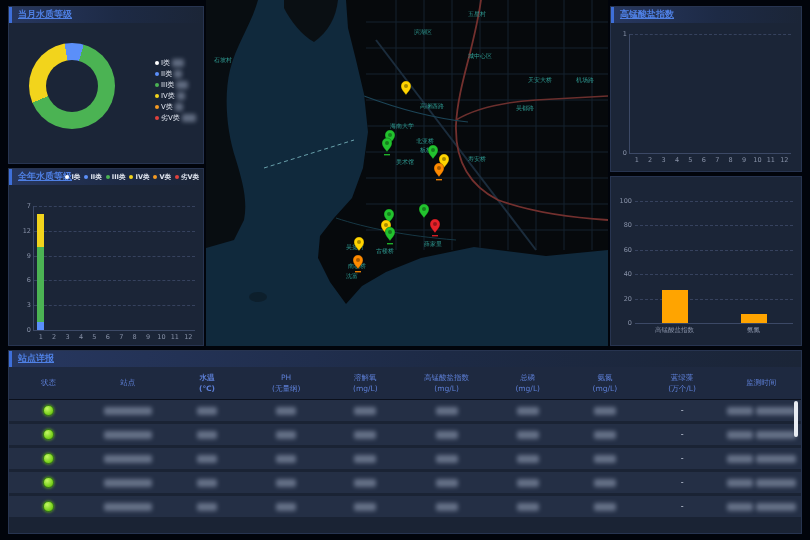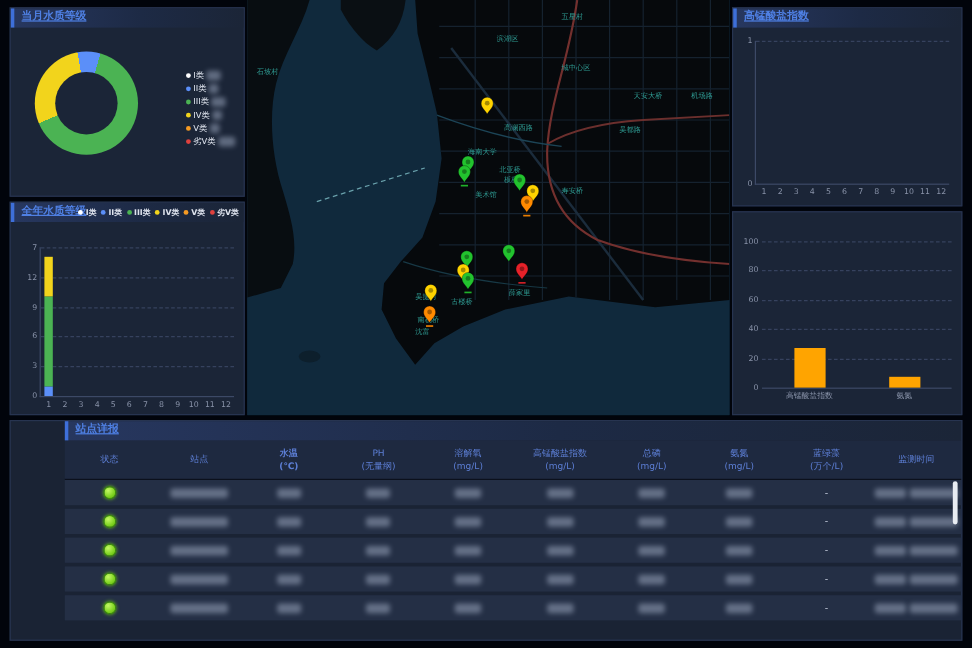--- a/index.html
+++ b/index.html
@@ -32,21 +32,21 @@
     font-size:6.5px; color:#8892a8; }
   .xlab { position:absolute; top:100%; margin-top:3px; transform:translateX(-50%);
     font-size:6.5px; color:#8892a8; white-space:nowrap; }
   .bar { position:absolute; bottom:0; }
   .seg { position:absolute; }
 
   
   #map { position:absolute; left:206px; top:0; width:402px; height:346px; background:#10293c; }
 
   
-  #table-panel { left:8px; top:350px; width:794px; height:184px; background:#1a2334;padding-left:45px; }
+  #table-panel { left:8px; top:350px; width:794px; height:184px; background:#1a2334; }
   #thead { display:flex; height:33px; background:#1e2940; border-bottom:1px solid #0b101c;
     align-items:center; }
   .th { color:#5d7fd6; font-size:7.5px; text-align:center; line-height:1.5; }
   .tr { display:flex; align-items:center; height:21px; background:#242f45; margin-bottom:3px; }
   .td { display:flex; align-items:center; justify-content:center; color:#c6cede; font-size:8px; }
   .c0{width:10%;} .c1{width:10%;} .c2{width:10%;font-weight:bold;} .c3{width:10%;} .c4{width:10%;}
   .c5{width:10.5%;} .c6{width:10%;} .c7{width:9.5%;} .c8{width:10%;} .c9{width:10%;}
   .status-dot { width:11px; height:11px; border-radius:50%;
     background:radial-gradient(circle at 35% 30%,#c3f764,#7fd322 60%,#5fae12);
     border:1.5px solid #3f8d0e; box-shadow:0 0 3px #6ec41c; }

